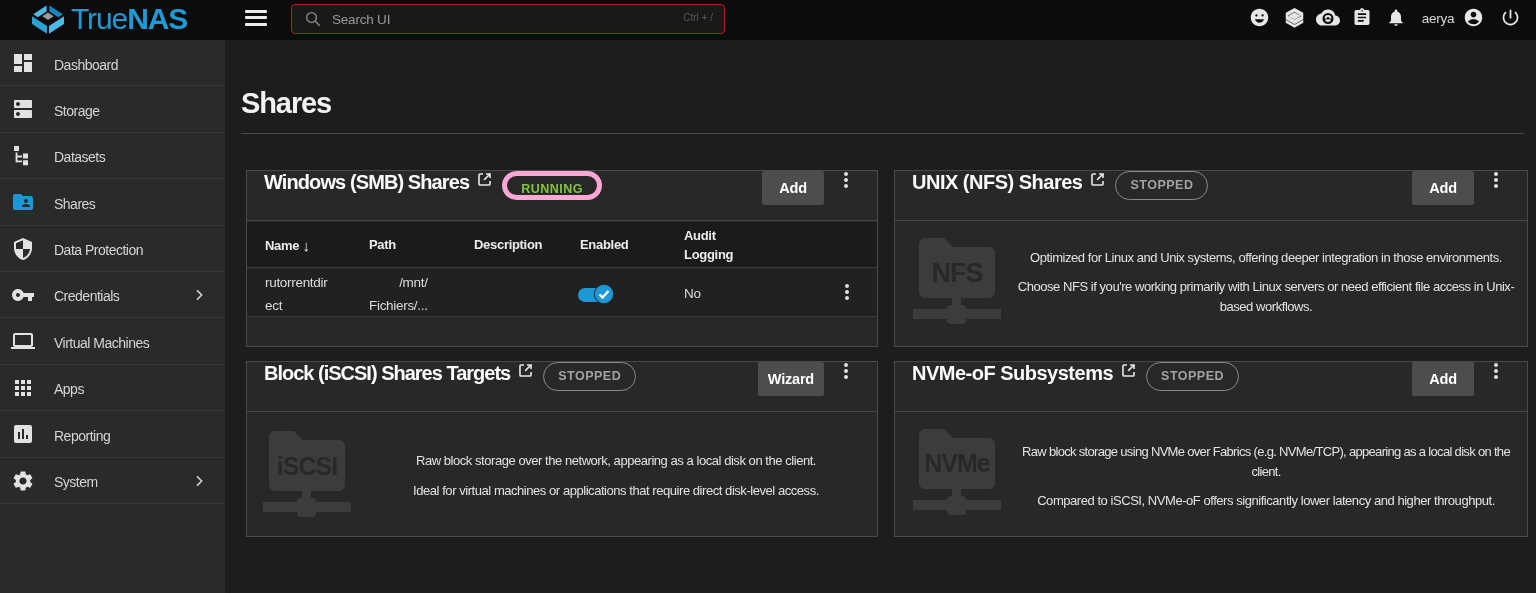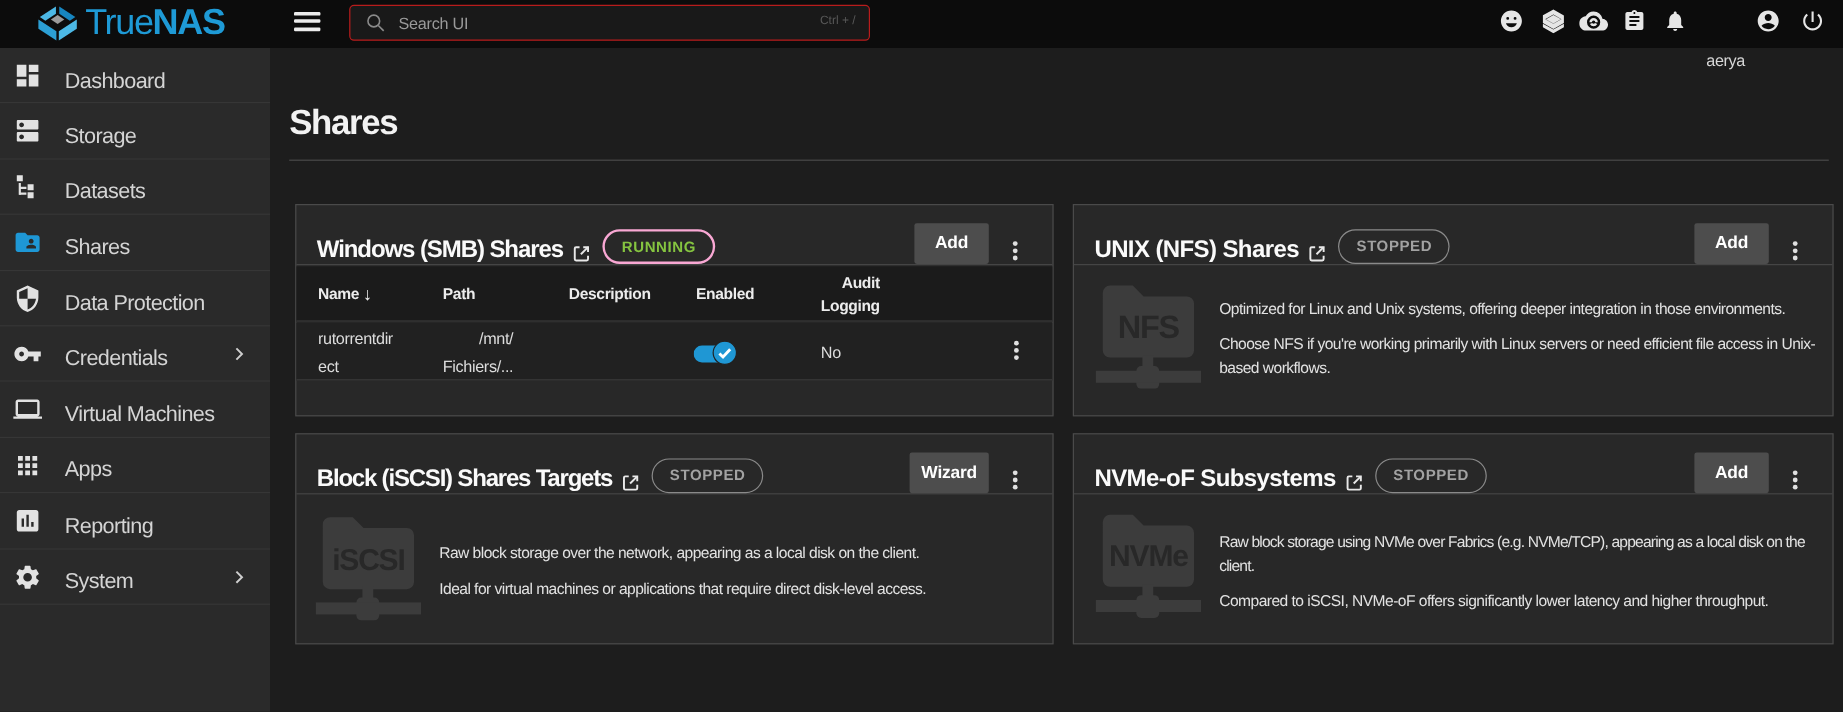--- a/index.html
+++ b/index.html
@@ -13,53 +13,53 @@
   #brand b { font-weight:700; }
   #hamburger { position:absolute; left:245px; top:10px; width:22px; height:18px; }
   #hamburger div { height:3px; background:#ececec; border-radius:1px; margin-bottom:3.3px; }
   #searchbox { position:absolute; left:291px; top:4px; width:434px; height:30px;
     background:#191919; border:1px solid #b91c1c; border-radius:4px; }
   #searchbox .mag { position:absolute; left:12px; top:5px; }
   #searchbox .ph { position:absolute; left:40px; top:7px; font-size:13.5px; color:#9a9a9a; letter-spacing:-0.2px;}
   #searchbox .kbd { position:absolute; right:11px; top:7px; font-size:10px; color:#585858; }
   .tbicon { position:absolute; top:7px; }
   #aerya { position:absolute; left:1420px; top:11px; width:36px; text-align:center;
-    font-size:13.5px; color:#d8d8d8; letter-spacing:-0.3px;margin-top:32px; }
+    font-size:13.5px; color:#d8d8d8; letter-spacing:-0.3px; }
 
   
   #sidebar { position:absolute; left:0; top:40px; width:225px; height:553px; background:#2a2a2a; }
   .sitem { position:relative; height:46.4px; border-bottom:1px solid #363636; }
   .sitem svg { position:absolute; left:11px; top:11px; }
-  .sitem .lbl { position:absolute; left:54px; top:16.5px; font-size:18px; font-weight:500;
+  .sitem .lbl { position:absolute; left:54px; top:16.5px; font-size:14px; font-weight:500;
     color:#d4d4d4; letter-spacing:-0.5px; }
   .sitem .chev { position:absolute; left:auto !important; right:18px; top:15px; }
 
   
   #main { position:absolute; left:225px; top:40px; width:1311px; height:553px; }
   #h1 { position:absolute; left:16px; top:47px; font-size:29px; font-weight:700;
     color:#f2f2f2; letter-spacing:-1.1px; }
   #hrule { position:absolute; left:16px; top:93px; width:1283px; height:1px; background:#4a4a4a; }
 
   .card { position:absolute; background:#282828; border:1px solid #4a4a4a; }
   .chead { position:relative; height:50px; border-bottom:1px solid #454545;
-    display:flex; align-items:flex-end; padding:0 24px 0 17px; }
+    display:flex; align-items:flex-start; padding:0 24px 0 17px; }
   .ctitle { font-size:20px; font-weight:700; color:#fafafa; letter-spacing:-0.5px; white-space:nowrap; }
   .extlink { margin-left:7px; flex:none; }
   .pill { margin-left:9px; height:29px; line-height:27px; border-radius:15px; padding:0 14px;
     font-size:12.5px; font-weight:700; letter-spacing:0.5px; white-space:nowrap; }
-  .pill.run { color:#85c440; border:2px solid #f9a8d4; }
+  .pill.run { color:#85c440; border:5px solid #f9a8d4; }
   .pill.stop { color:#a2a2a2; border:1px solid #8a8a8a; }
   .spacer { flex:1; }
   .btn { height:34px; min-width:62px; padding:0 10px; text-align:center; background:#4d4d4d; color:#fff; font-weight:700;
     font-size:14.5px; line-height:34px; border-radius:2px; letter-spacing:-0.2px; margin-right:15px; }
   .kebab { width:14px; height:20px; position:relative; }
   .kebab i { position:absolute; left:5px; width:4px; height:4px; border-radius:50%; background:#e0e0e0; }
   .kebab i:nth-child(1){top:1px} .kebab i:nth-child(2){top:7px} .kebab i:nth-child(3){top:13px}
 
-  .cbody { position:relative; height:125px; }
+  .cbody { position:relative; height:125px;text-align:center; }
   .ficon { position:absolute; }
   .ctext { position:absolute; font-size:13px; letter-spacing:-0.45px; color:#e2e2e2; line-height:20px; white-space:nowrap; }
   .ctext p { margin:0 0 9px 0; }
 
   
   #thead { position:absolute; left:0; top:51px; width:630px; height:46px; background:#1b1b1b;
     border-bottom:1px solid #3a3a3a; font-size:13px; font-weight:700; color:#ececec; letter-spacing:-0.3px;}
   #trow { position:absolute; left:0; top:98px; width:630px; height:48px; background:#212121;
     border-bottom:1px solid #3a3a3a; font-size:13.5px; color:#dcdcdc; letter-spacing:-0.3px; }
   .tc { position:absolute; }
@@ -205,21 +205,21 @@
           <i></i>
           <i></i>
           <i></i>
         </span>
     </div>
     <div id="thead">
       <span class="tc" style="left:18px; top:15px;">Name <span style="font-weight:400;font-size:15px;vertical-align:-1px">↓</span></span>
       <span class="tc" style="left:122px; top:15px;">Path</span>
       <span class="tc" style="left:227px; top:15px;">Description</span>
       <span class="tc" style="left:333px; top:15px;">Enabled</span>
-      <span class="tc" style="left:437px; top:4px; line-height:19px;text-align:right;">Audit<br>Logging</span>
+      <span class="tc" style="left:437px; top:4px; line-height:19px;">Audit<br>Logging</span>
     </div>
     <div id="trow">
       <span class="tc" style="left:18px; top:3px; line-height:22.6px;">rutorrentdir<br>ect</span>
       <span class="tc" style="left:122px; top:3px; line-height:22.6px;text-align:right;">/mnt/<br>Fichiers/...</span>
       <span class="tc" style="left:331px; top:12px;">
         <svg width="46" height="28" viewBox="0 0 46 28">
           <rect x="0" y="7" width="35" height="14" rx="7" fill="#1f97d4"></rect>
           <circle cx="26" cy="13" r="9.7" fill="#1f97d4" stroke="#212121" stroke-width="1"></circle>
           <path d="M21.5 13.5 24.5 16.5 30.5 10" fill="none" stroke="#fff" stroke-width="2.4"></path>
         </svg>

